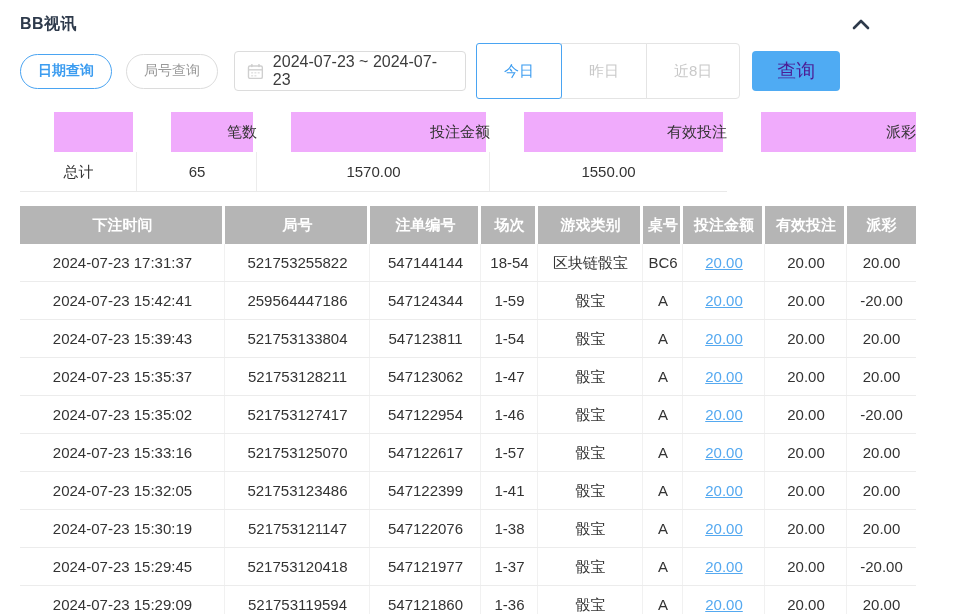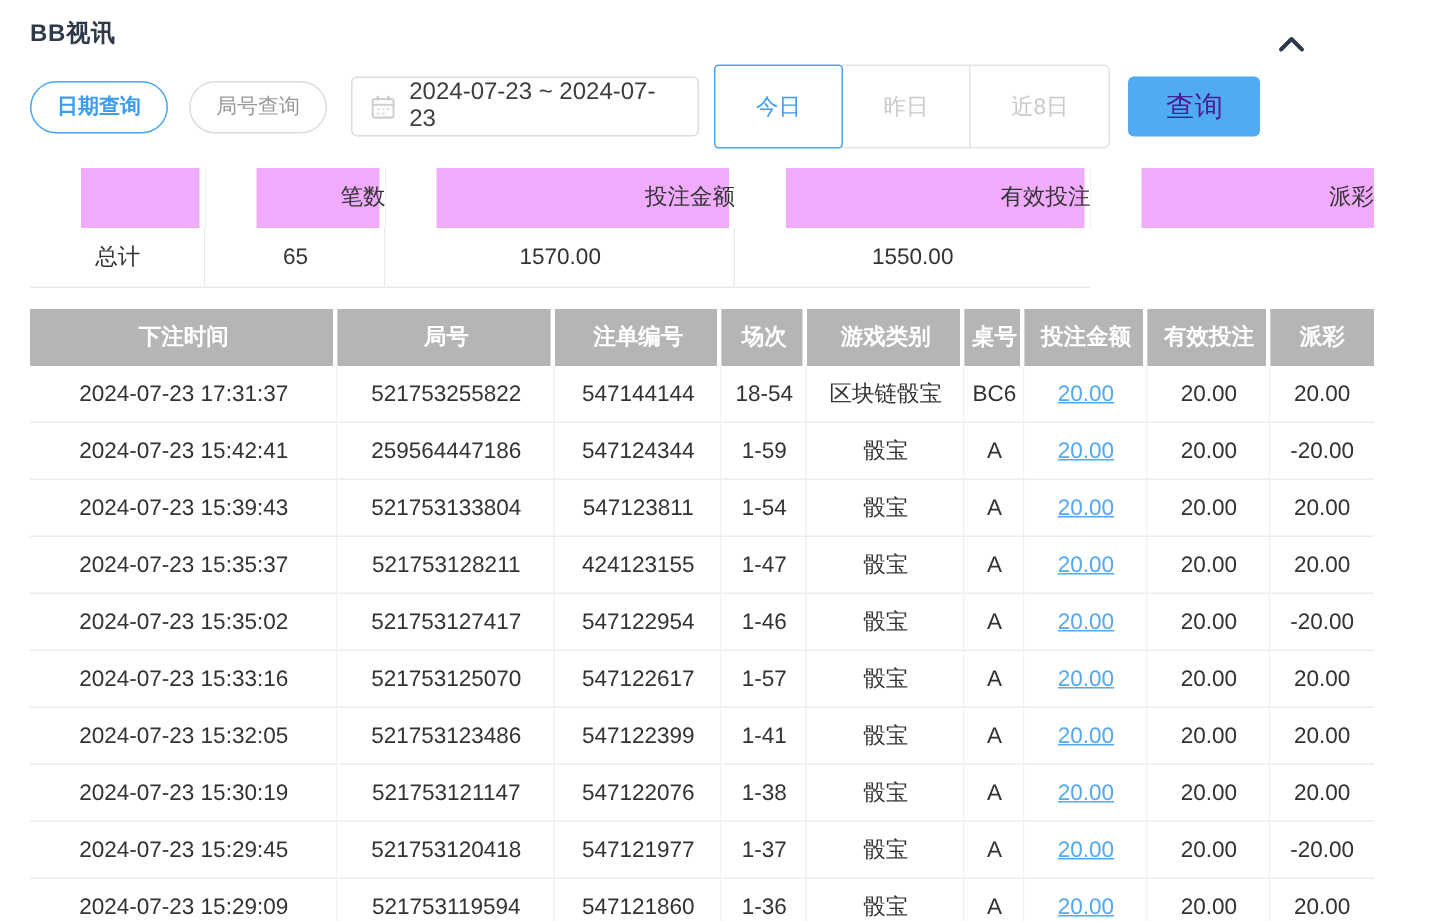--- a/index.html
+++ b/index.html
@@ -7,22 +7,22 @@
   body {
     font-family: "Liberation Sans", "DejaVu Sans", sans-serif;
     background: #fff;
     color: #333;
   }
   .wrap { padding: 0 20px; width: 936px; }
 
   
   .panel-header {
     height: 46px;
-    display: flex; justify-content: space-between;
-    padding-top: 12px;
+    display: flex; align-items: center; justify-content: space-between;
+    padding-top: 2px;
   }
   .panel-title { font-size: 16px; font-weight: bold; color: #2e3a4b; letter-spacing: .5px; }
   .collapse-btn { margin-right: 46px; cursor: pointer; display: flex; align-items: center; }
 
   
   .filter-row { display: flex; align-items: center; height: 42px; margin-top: 4px; }
   .pill {
     height: 35px; padding: 0 17px; border-radius: 18px;
     background: #fff; font-size: 14px; cursor: pointer;
     display: inline-flex; align-items: center; justify-content: center;
@@ -193,21 +193,21 @@
           <div class="cell">1-54</div>
           <div class="cell">骰宝</div>
           <div class="cell">A</div>
           <div class="cell"><a class="link">20.00</a></div>
           <div class="cell">20.00</div>
           <div class="cell">20.00</div>
         </div>
         <div class="rec-grid rec-row">
           <div class="cell">2024-07-23 15:35:37</div>
           <div class="cell">521753128211</div>
-          <div class="cell">424123155</div>
+          <div class="cell">547123062</div>
           <div class="cell">1-47</div>
           <div class="cell">骰宝</div>
           <div class="cell">A</div>
           <div class="cell"><a class="link">20.00</a></div>
           <div class="cell">20.00</div>
           <div class="cell">20.00</div>
         </div>
         <div class="rec-grid rec-row">
           <div class="cell">2024-07-23 15:35:02</div>
           <div class="cell">521753127417</div>

